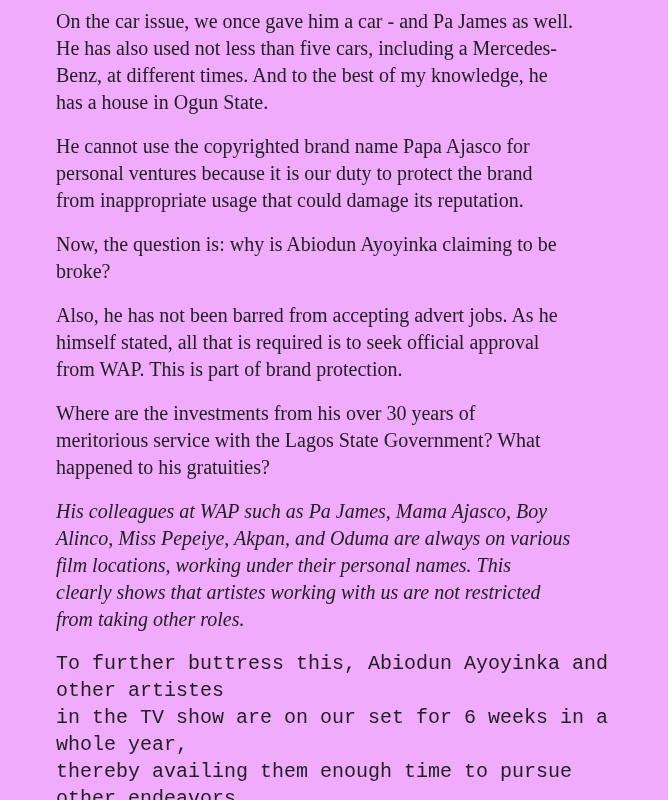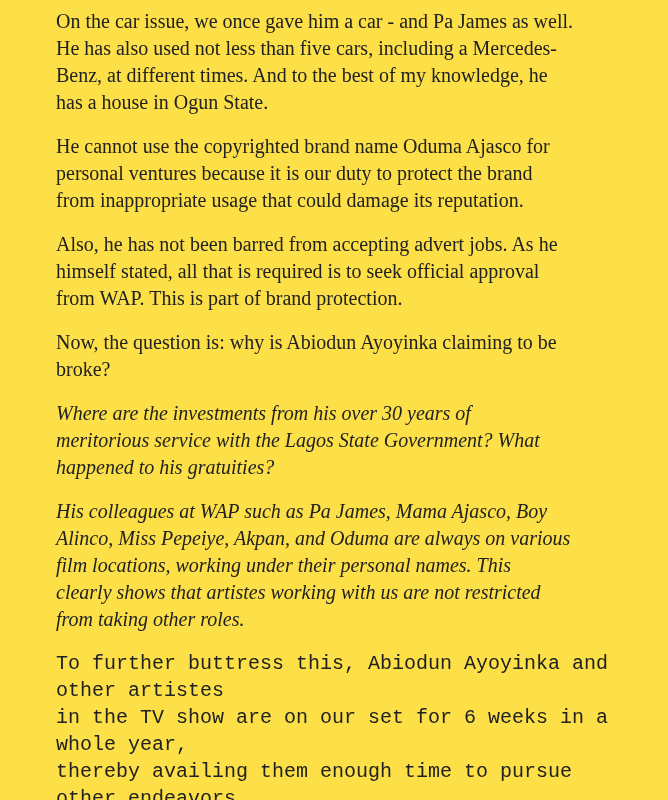--- a/index.html
+++ b/index.html
@@ -24,35 +24,35 @@
     font-size: 20px;
     line-height: 27px;
     color: #212121;
     white-space: pre-line;
     text-rendering: optimizeLegibility;
   }
 </style>
 </head>
 <body>
 
-<div class="page" style="background: #fde047;">
+<div class="page" style="background: #f0abfc;">
   <article class="doc-body">
       <p style="color: rgb(33, 33, 33);">On the car issue, we once gave him a car - and Pa James as well.
 He has also used not less than five cars, including a Mercedes-
 Benz, at different times. And to the best of my knowledge, he
 has a house in Ogun State.</p>
-      <p style="color: rgb(33, 33, 33);">He cannot use the copyrighted brand name Oduma Ajasco for
+      <p style="color: rgb(33, 33, 33);">He cannot use the copyrighted brand name Papa Ajasco for
 personal ventures because it is our duty to protect the brand
 from inappropriate usage that could damage its reputation.</p>
+      <p style="color: rgb(33, 33, 33);">Now, the question is: why is Abiodun Ayoyinka claiming to be
+broke?</p>
       <p style="color: rgb(33, 33, 33);">Also, he has not been barred from accepting advert jobs. As he
 himself stated, all that is required is to seek official approval
 from WAP. This is part of brand protection.</p>
-      <p style="color: rgb(33, 33, 33);">Now, the question is: why is Abiodun Ayoyinka claiming to be
-broke?</p>
-      <p style="color: rgb(33, 33, 33); font-style: italic;">Where are the investments from his over 30 years of
+      <p style="color: rgb(33, 33, 33);">Where are the investments from his over 30 years of
 meritorious service with the Lagos State Government? What
 happened to his gratuities?</p>
       <p style="color: rgb(33, 33, 33); font-style: italic;">His colleagues at WAP such as Pa James, Mama Ajasco, Boy
 Alinco, Miss Pepeiye, Akpan, and Oduma are always on various
 film locations, working under their personal names. This
 clearly shows that artistes working with us are not restricted
 from taking other roles.</p>
       <p style="color: rgb(33, 33, 33); font-family: Liberation Mono, monospace;">To further buttress this, Abiodun Ayoyinka and other artistes
 in the TV show are on our set for 6 weeks in a whole year,
 thereby availing them enough time to pursue other endeavors.

